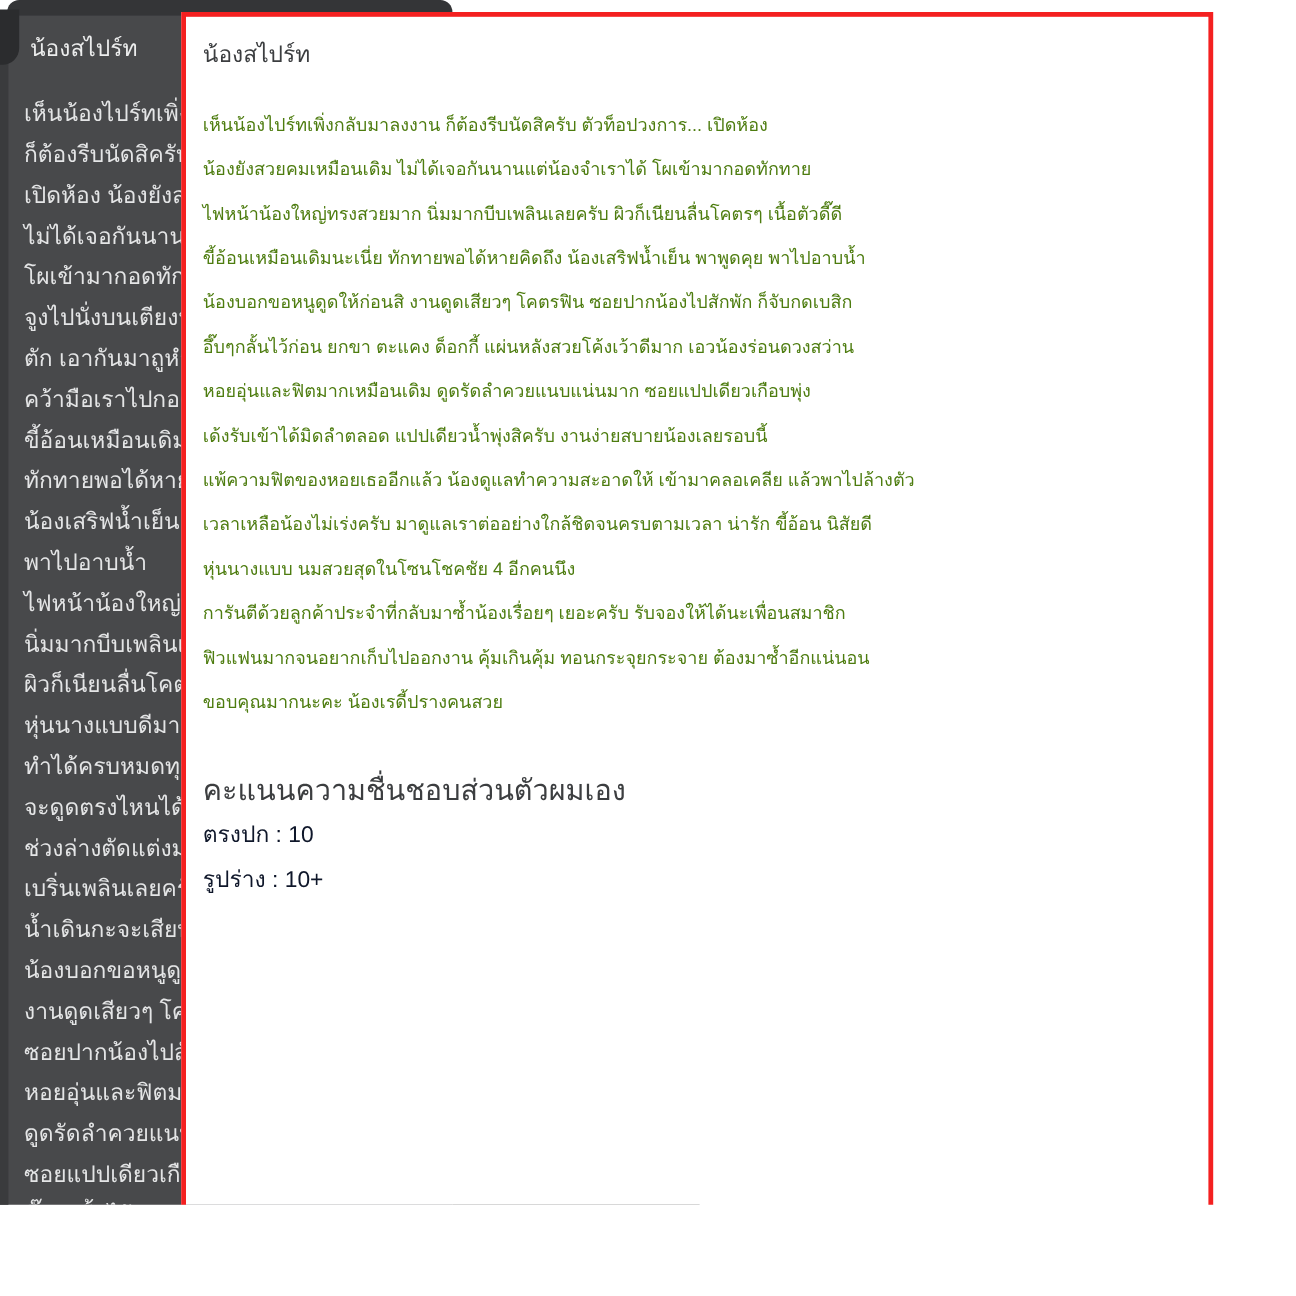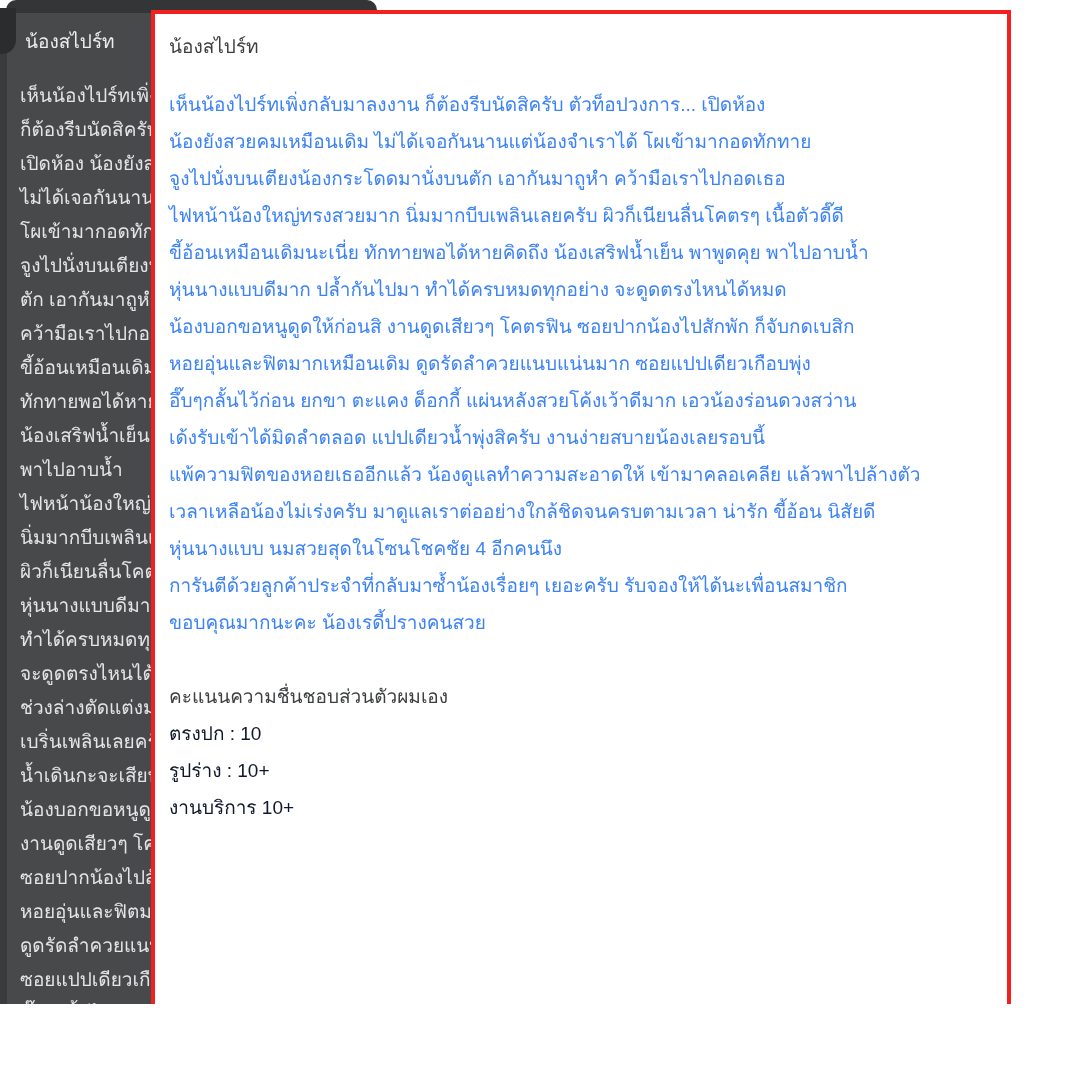--- a/index.html
+++ b/index.html
@@ -18,23 +18,23 @@
   .sidebar-content{position:absolute;left:0;top:13px;width:377px;height:1067px;overflow:hidden;}
   .sidebar-title{color:#eceded;font-size:19px;line-height:34px;padding:12px 0 20px 25px;white-space:nowrap;}
   .sidebar-lines{padding-left:20px;}
   .side-line{color:#e4e5e6;font-size:19px;line-height:34px;white-space:nowrap;}
 
   
   .modal{position:absolute;left:151px;top:10px;width:860px;height:1021px;
          box-sizing:border-box;background:#ffffff;border:4px solid #f42020;
          padding:14px 8px 0 14px;overflow:hidden;}
   .modal-title{color:#3c3e40;font-size:19px;line-height:37px;margin-bottom:21px;white-space:nowrap;}
-  .para-line{color:#3b82f6;font-size:19px;line-height:37px;white-space:nowrap;}
+  .para-line{color:#4d7c0f;font-size:15px;line-height:37px;white-space:nowrap;}
   .para-gap{height:37px;}
-  .score-header{color:#3c3e40;font-size:19px;line-height:37px;white-space:nowrap;}
+  .score-header{color:#3c3e40;font-size:24px;line-height:37px;white-space:nowrap;}
   .score-line{color:#0f172a;font-size:19px;line-height:37px;white-space:nowrap;}
 
   
   .scroll-btn{position:absolute;left:504px;top:1033px;width:70px;height:70px;border-radius:50%;
               background:#646567;border:none;cursor:pointer;text-align:center;}
   .scroll-btn .arrow{display:block;color:#c9cacb;font-size:27px;line-height:30px;margin-top:3px;}
 </style>
 </head>
 <body>
 
@@ -80,40 +80,38 @@
         <div class="side-line">แผ่นหลัามากอดท้งเว้าดีมาก</div>
         <div class="side-line">เอวน้องร่อนดวงสว่าน</div>
       </div>
   </div>
 
   <div class="modal">
     <div class="modal-title">น้องสไปร์ท</div>
     <div>
         <div class="para-line">เห็นน้องไปร์ทเพิ่งกลับมาลงงาน ก็ต้องรีบนัดสิครับ ตัวท็อปวงการ... เปิดห้อง</div>
         <div class="para-line">น้องยังสวยคมเหมือนเดิม ไม่ได้เจอกันนานแต่น้องจำเราได้ โผเข้ามากอดทักทาย</div>
-        <div class="para-line">จูงไปนั่งบนเตียงน้องกระโดดมานั่งบนตัก เอากันมาถูหำ คว้ามือเราไปกอดเธอ</div>
         <div class="para-line">ไฟหน้าน้องใหญ่ทรงสวยมาก นิ่มมากบีบเพลินเลยครับ ผิวก็เนียนลื่นโคตรๆ เนื้อตัวดี๊ดี</div>
         <div class="para-line">ขี้อ้อนเหมือนเดิมนะเนี่ย ทักทายพอได้หายคิดถึง น้องเสริฟน้ำเย็น พาพูดคุย พาไปอาบน้ำ</div>
-        <div class="para-line">หุ่นนางแบบดีมาก ปล้ำกันไปมา ทำได้ครบหมดทุกอย่าง จะดูดตรงไหนได้หมด</div>
         <div class="para-line">น้องบอกขอหนูดูดให้ก่อนสิ งานดูดเสียวๆ โคตรฟิน ซอยปากน้องไปสักพัก ก็จับกดเบสิก</div>
+        <div class="para-line">อึ๊บๆกลั้นไว้ก่อน ยกขา ตะแคง ด็อกกี้ แผ่นหลังสวยโค้งเว้าดีมาก เอวน้องร่อนดวงสว่าน</div>
         <div class="para-line">หอยอุ่นและฟิตมากเหมือนเดิม ดูดรัดลำควยแนบแน่นมาก ซอยแปปเดียวเกือบพุ่ง</div>
-        <div class="para-line">อึ๊บๆกลั้นไว้ก่อน ยกขา ตะแคง ด็อกกี้ แผ่นหลังสวยโค้งเว้าดีมาก เอวน้องร่อนดวงสว่าน</div>
         <div class="para-line">เด้งรับเข้าได้มิดลำตลอด แปปเดียวน้ำพุ่งสิครับ งานง่ายสบายน้องเลยรอบนี้</div>
         <div class="para-line">แพ้ความฟิตของหอยเธออีกแล้ว น้องดูแลทำความสะอาดให้ เข้ามาคลอเคลีย แล้วพาไปล้างตัว</div>
         <div class="para-line">เวลาเหลือน้องไม่เร่งครับ มาดูแลเราต่ออย่างใกล้ชิดจนครบตามเวลา น่ารัก ขี้อ้อน นิสัยดี</div>
         <div class="para-line">หุ่นนางแบบ นมสวยสุดในโซนโชคชัย 4 อีกคนนึง</div>
         <div class="para-line">การันตีด้วยลูกค้าประจำที่กลับมาซ้ำน้องเรื่อยๆ เยอะครับ รับจองให้ได้นะเพื่อนสมาชิก</div>
+        <div class="para-line">ฟิวแฟนมากจนอยากเก็บไปออกงาน คุ้มเกินคุ้ม ทอนกระจุยกระจาย ต้องมาซ้ำอีกแน่นอน</div>
         <div class="para-line">ขอบคุณมากนะคะ น้องเรดี้ปรางคนสวย</div>
       </div>
     <div class="para-gap"></div>
     <div class="score-header">คะแนนความชื่นชอบส่วนตัวผมเอง</div>
     <div>
         <div class="score-line">ตรงปก : 10</div>
         <div class="score-line">รูปร่าง : 10+</div>
-        <div class="score-line">งานบริการ 10+</div>
       </div>
   </div>
 
   <button class="scroll-btn">
     <span class="arrow">↓</span>
   </button>
 
 </div>
 
 </body></html>

